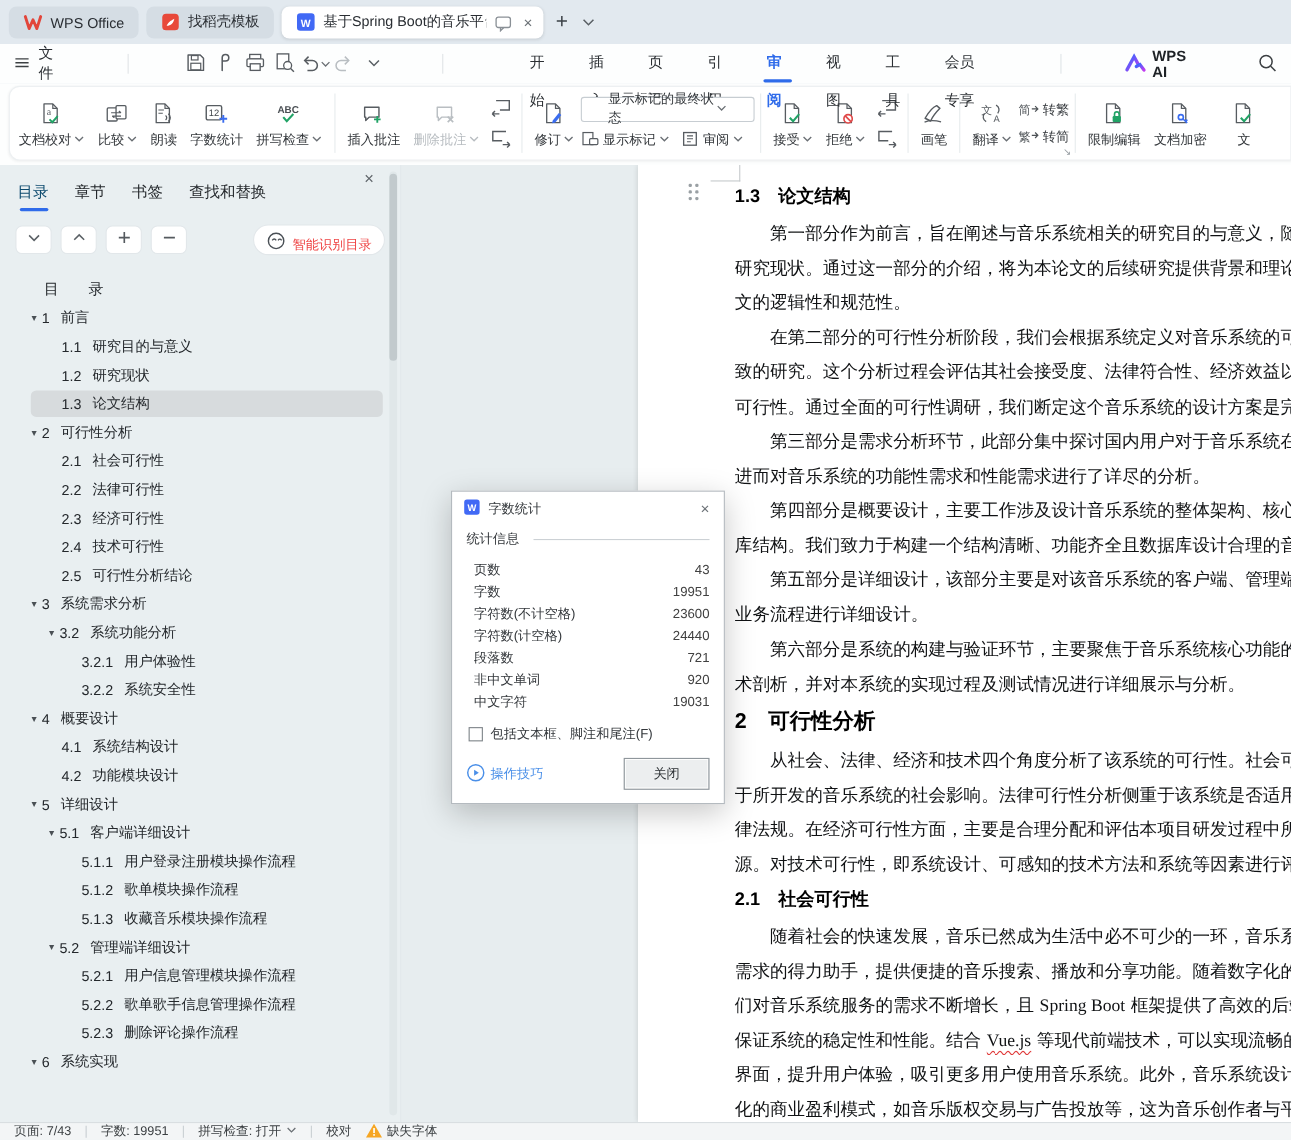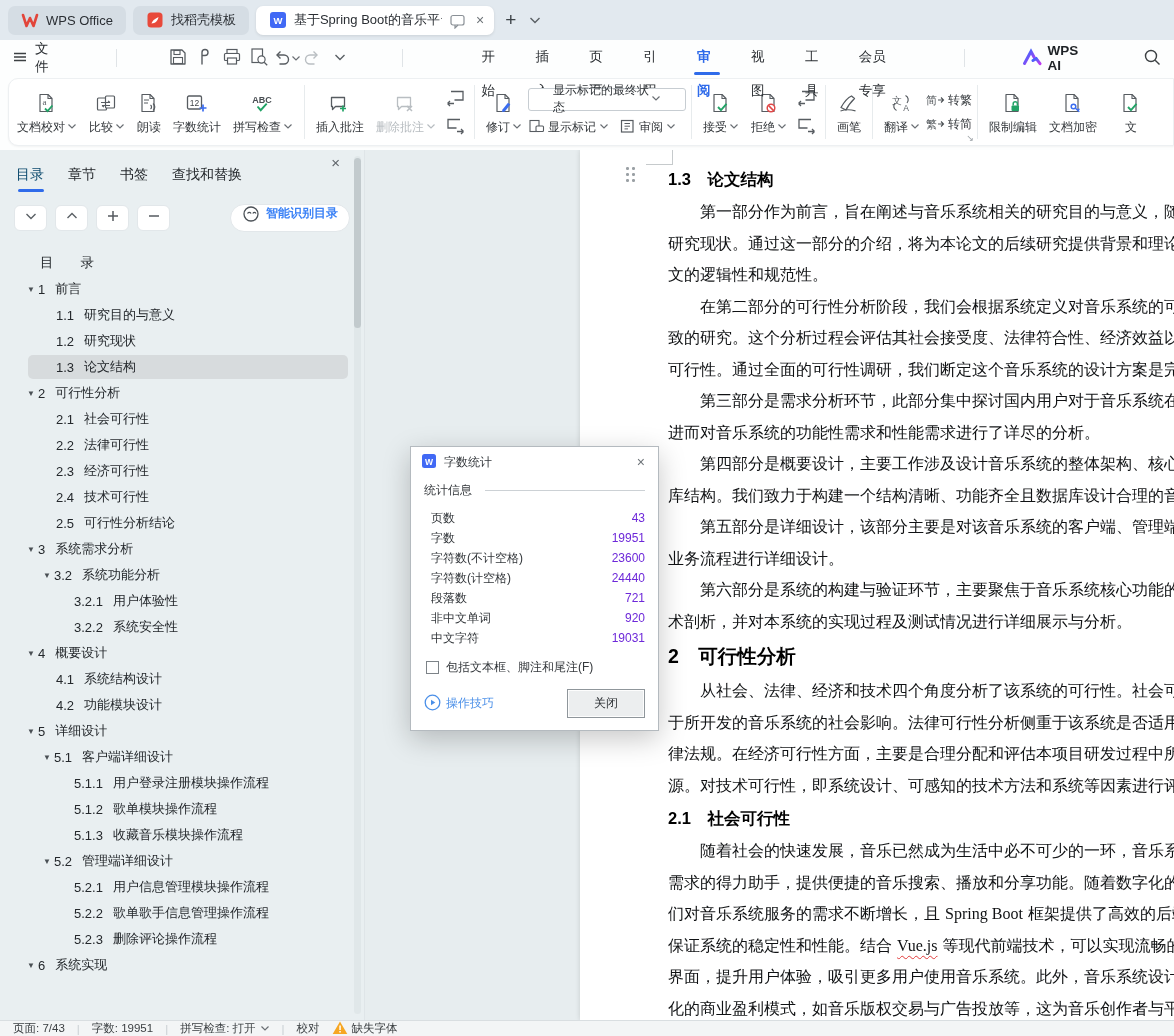--- a/index.html
+++ b/index.html
@@ -53,21 +53,21 @@
 
   
   .sidebar{width:365px;background:#e9eff1;flex:none;position:relative;border-right:1px solid #dfe5e8;box-sizing:border-box;overflow:hidden;}
   .stabs{display:flex;align-items:center;height:30px;margin-top:10px;padding:0 16px;gap:24px;font-size:14px;color:#23272b;position:relative;}
   .stab{position:relative;cursor:default;}
   .stab.active{color:#0c4a6e;}
   .stab.active::after{content:"";position:absolute;left:2px;bottom:-8px;width:26px;height:3px;border-radius:2px;background:#2f6bea;}
   .sclose{position:absolute;right:24px;top:4px;color:#5f656a;font-size:15px;}
   .stools{display:flex;align-items:center;margin-top:14px;padding:0 14px;gap:8px;}
   .sbtn{width:31px;height:24px;background:#fff;border:1px solid #e2e7ea;border-radius:6px;display:flex;align-items:center;justify-content:center;color:#555a5f;}
-  .smartbtn{margin-left:auto;height:26px;border-radius:14px;padding:0 11px;background:#fff;border:1px solid #e2e7ea;display:flex;align-items:flex-start;gap:6px;font-size:12px;color:#3b82f6;font-weight:bold;}
+  .smartbtn{margin-left:auto;height:26px;border-radius:14px;padding:0 11px;background:#fff;border:1px solid #e2e7ea;display:flex;align-items:flex-end;gap:6px;font-size:12px;color:#ef4444;}
   .toclist{margin-top:18px;}
   .trow{position:relative;height:26px;display:flex;align-items:center;font-size:13px;color:#24282c;white-space:nowrap;}
   .trow .arr{width:14px;text-align:center;font-size:8px;color:#4a5055;flex:none;}
   .trow .num{margin-right:10px;flex:none;}
   .trow.l0{padding-left:40px;font-size:13.5px;}
   .trow.l1{padding-left:24px;}
   .trow.l2{padding-left:56px;}
   .trow.l2a{padding-left:40px;}
   .trow.l3{padding-left:74px;}
   .trow.sel::before{content:"";position:absolute;left:28px;right:16px;top:1px;bottom:1px;background:#d7dbdd;border-radius:5px;z-index:0;}
@@ -91,21 +91,21 @@
 
   
   .dialog{position:absolute;left:410px;top:446px;width:247px;background:#fff;border:1px solid #b4babf;box-shadow:0 8px 26px rgba(0,0,0,.22);z-index:50;font-size:12px;color:#33373b;}
   .dtitle{height:30px;display:flex;align-items:center;padding:0 10px;gap:7px;}
   .dtitle .dtxt{flex:1;}
   .dclose{color:#6d7378;font-size:14px;padding:0 3px;}
   .dbody{padding:2px 13px 12px;}
   .dgroup{display:flex;align-items:center;gap:13px;margin:3px 0 9px;}
   .dgline{flex:1;height:1px;background:#ccd1d5;}
   .srow{display:flex;justify-content:space-between;align-items:center;height:20px;padding-left:7px;}
-  .sval{color:#6d28d9;}
+  .sval{color:#404040;}
   .dcheck{display:flex;align-items:center;gap:7px;margin:11px 0 13px;padding-left:2px;}
   .cbox{width:13px;height:13px;border:1px solid #7d8388;background:#fff;flex:none;box-sizing:border-box;}
   .dfoot{display:flex;align-items:center;justify-content:space-between;}
   .tips{display:flex;align-items:center;gap:5px;color:#4a8fe8;}
   .closebtn{width:76px;height:27px;background:#eceeef;border:1px solid #8f969b;display:flex;align-items:center;justify-content:center;color:#2b2f33;box-shadow:inset 0 0 0 1px #fdfdfd;}
 
   
   .statusbar{position:absolute;left:0;right:0;bottom:0;height:16px;background:#f3f5f6;border-top:1px solid #d9dee1;display:flex;align-items:center;font-size:11.5px;color:#3c4043;padding:0 13px;gap:12px;box-sizing:border-box;}
   .ssep{color:#c9ced2;}
   .sitem{display:flex;align-items:center;gap:4px;white-space:nowrap;}

